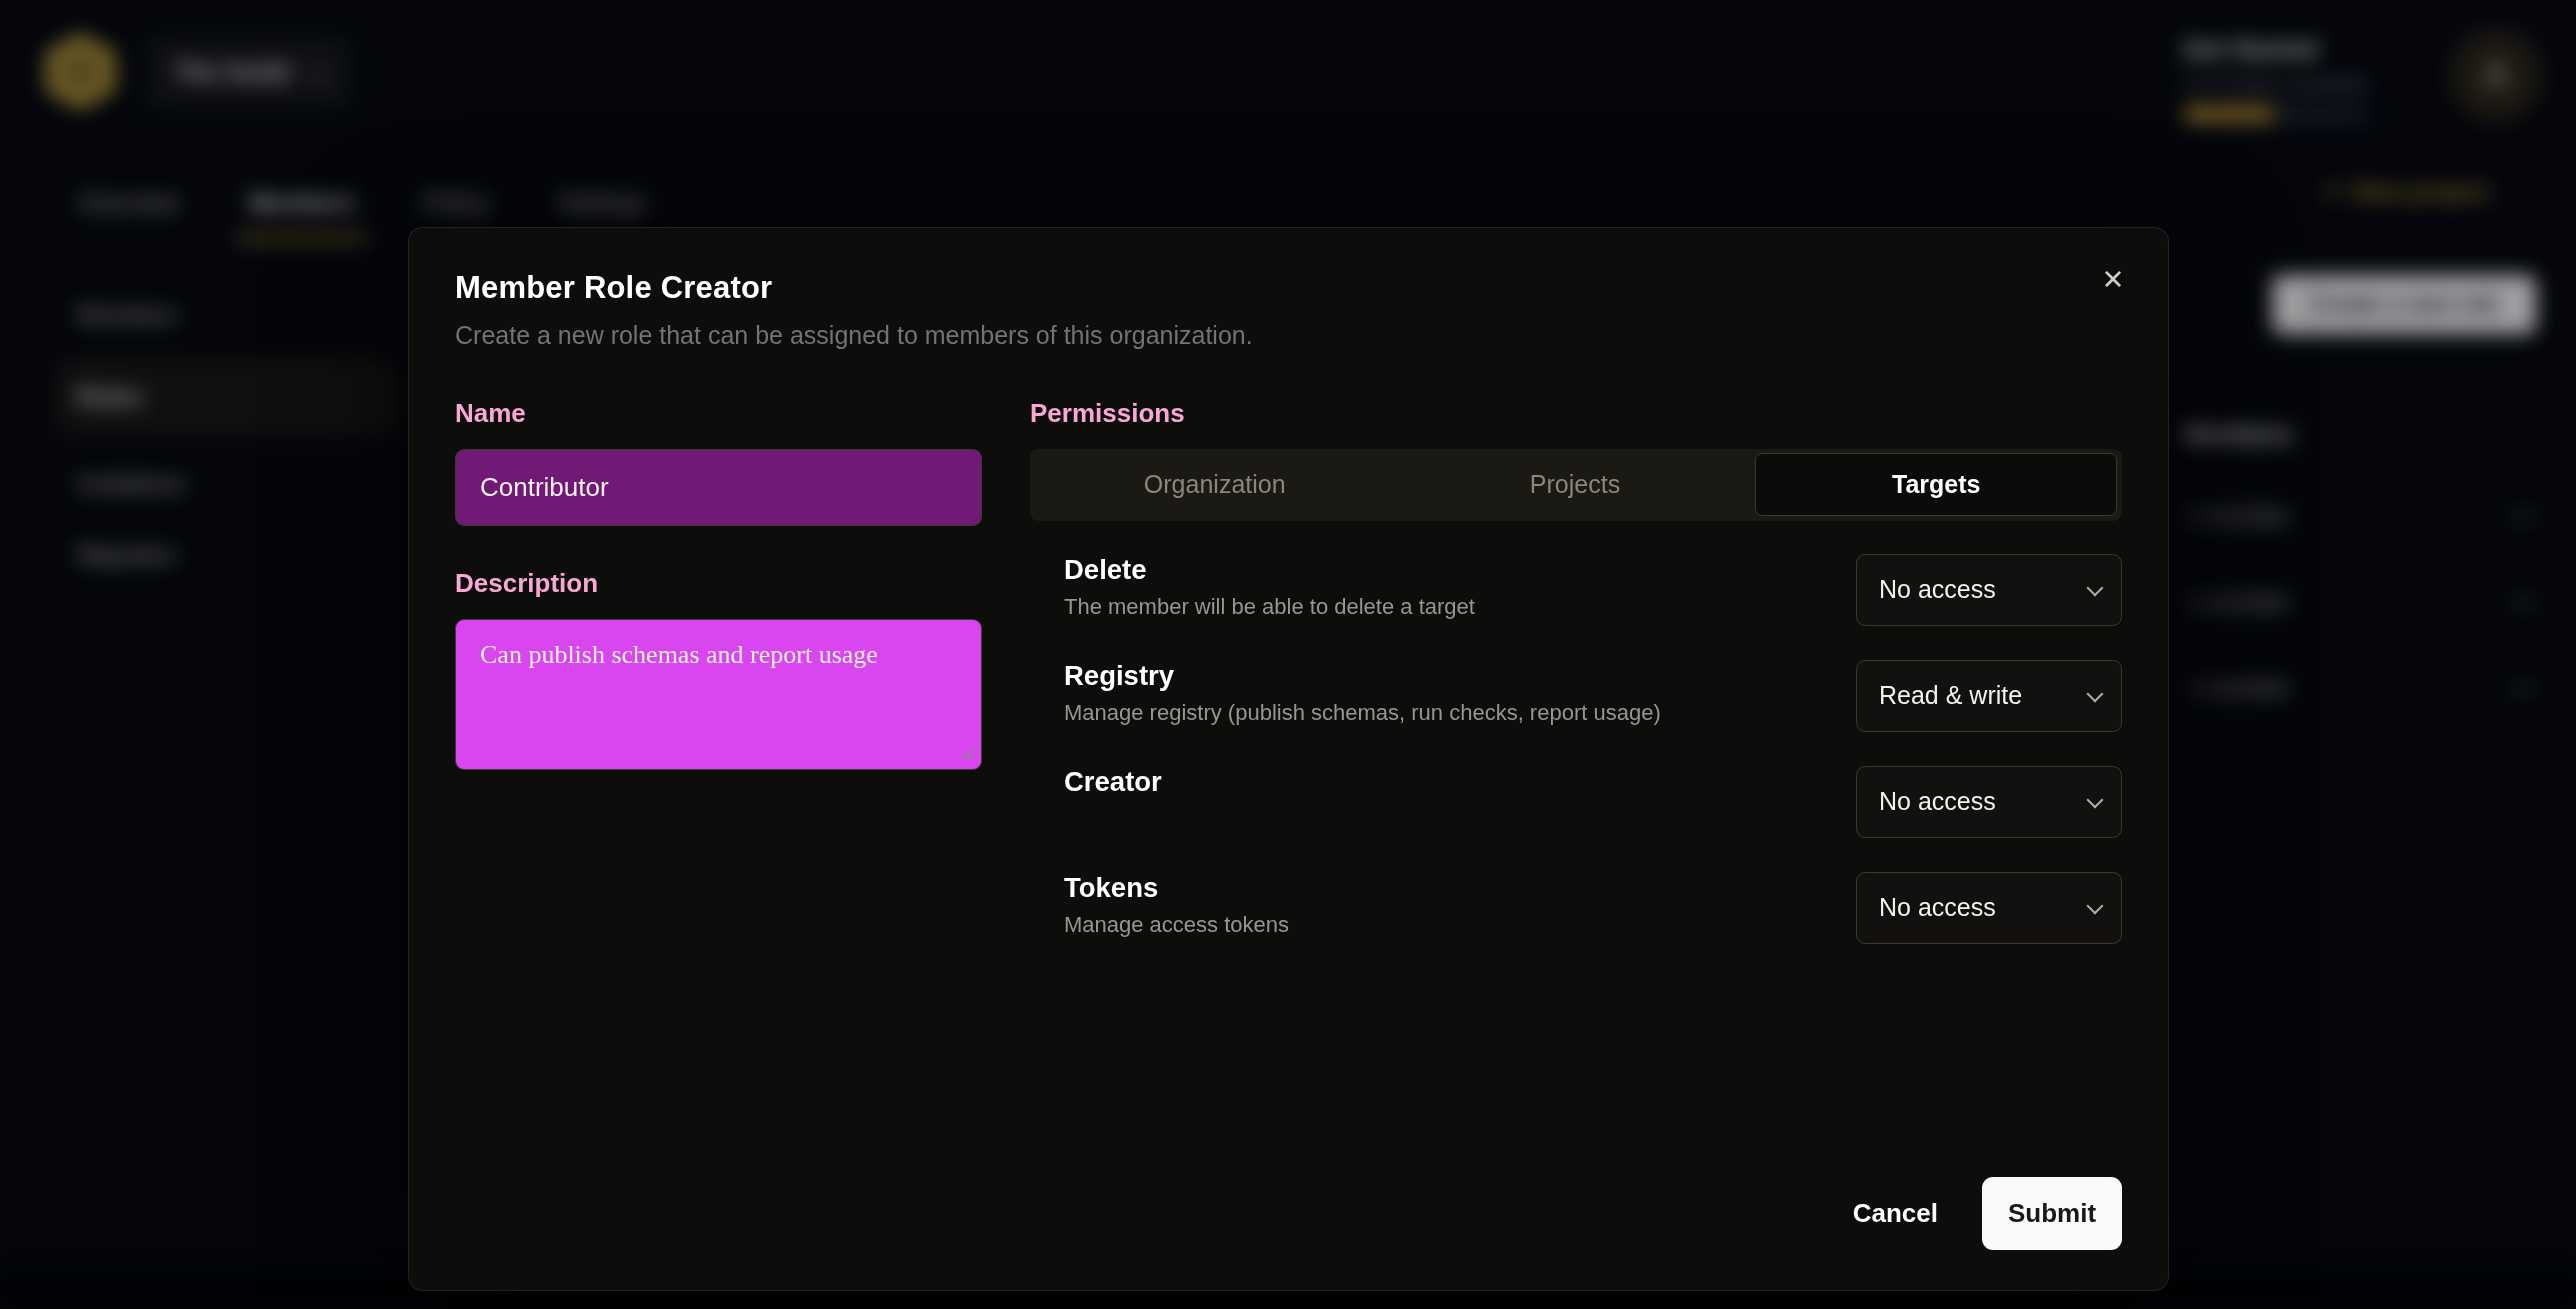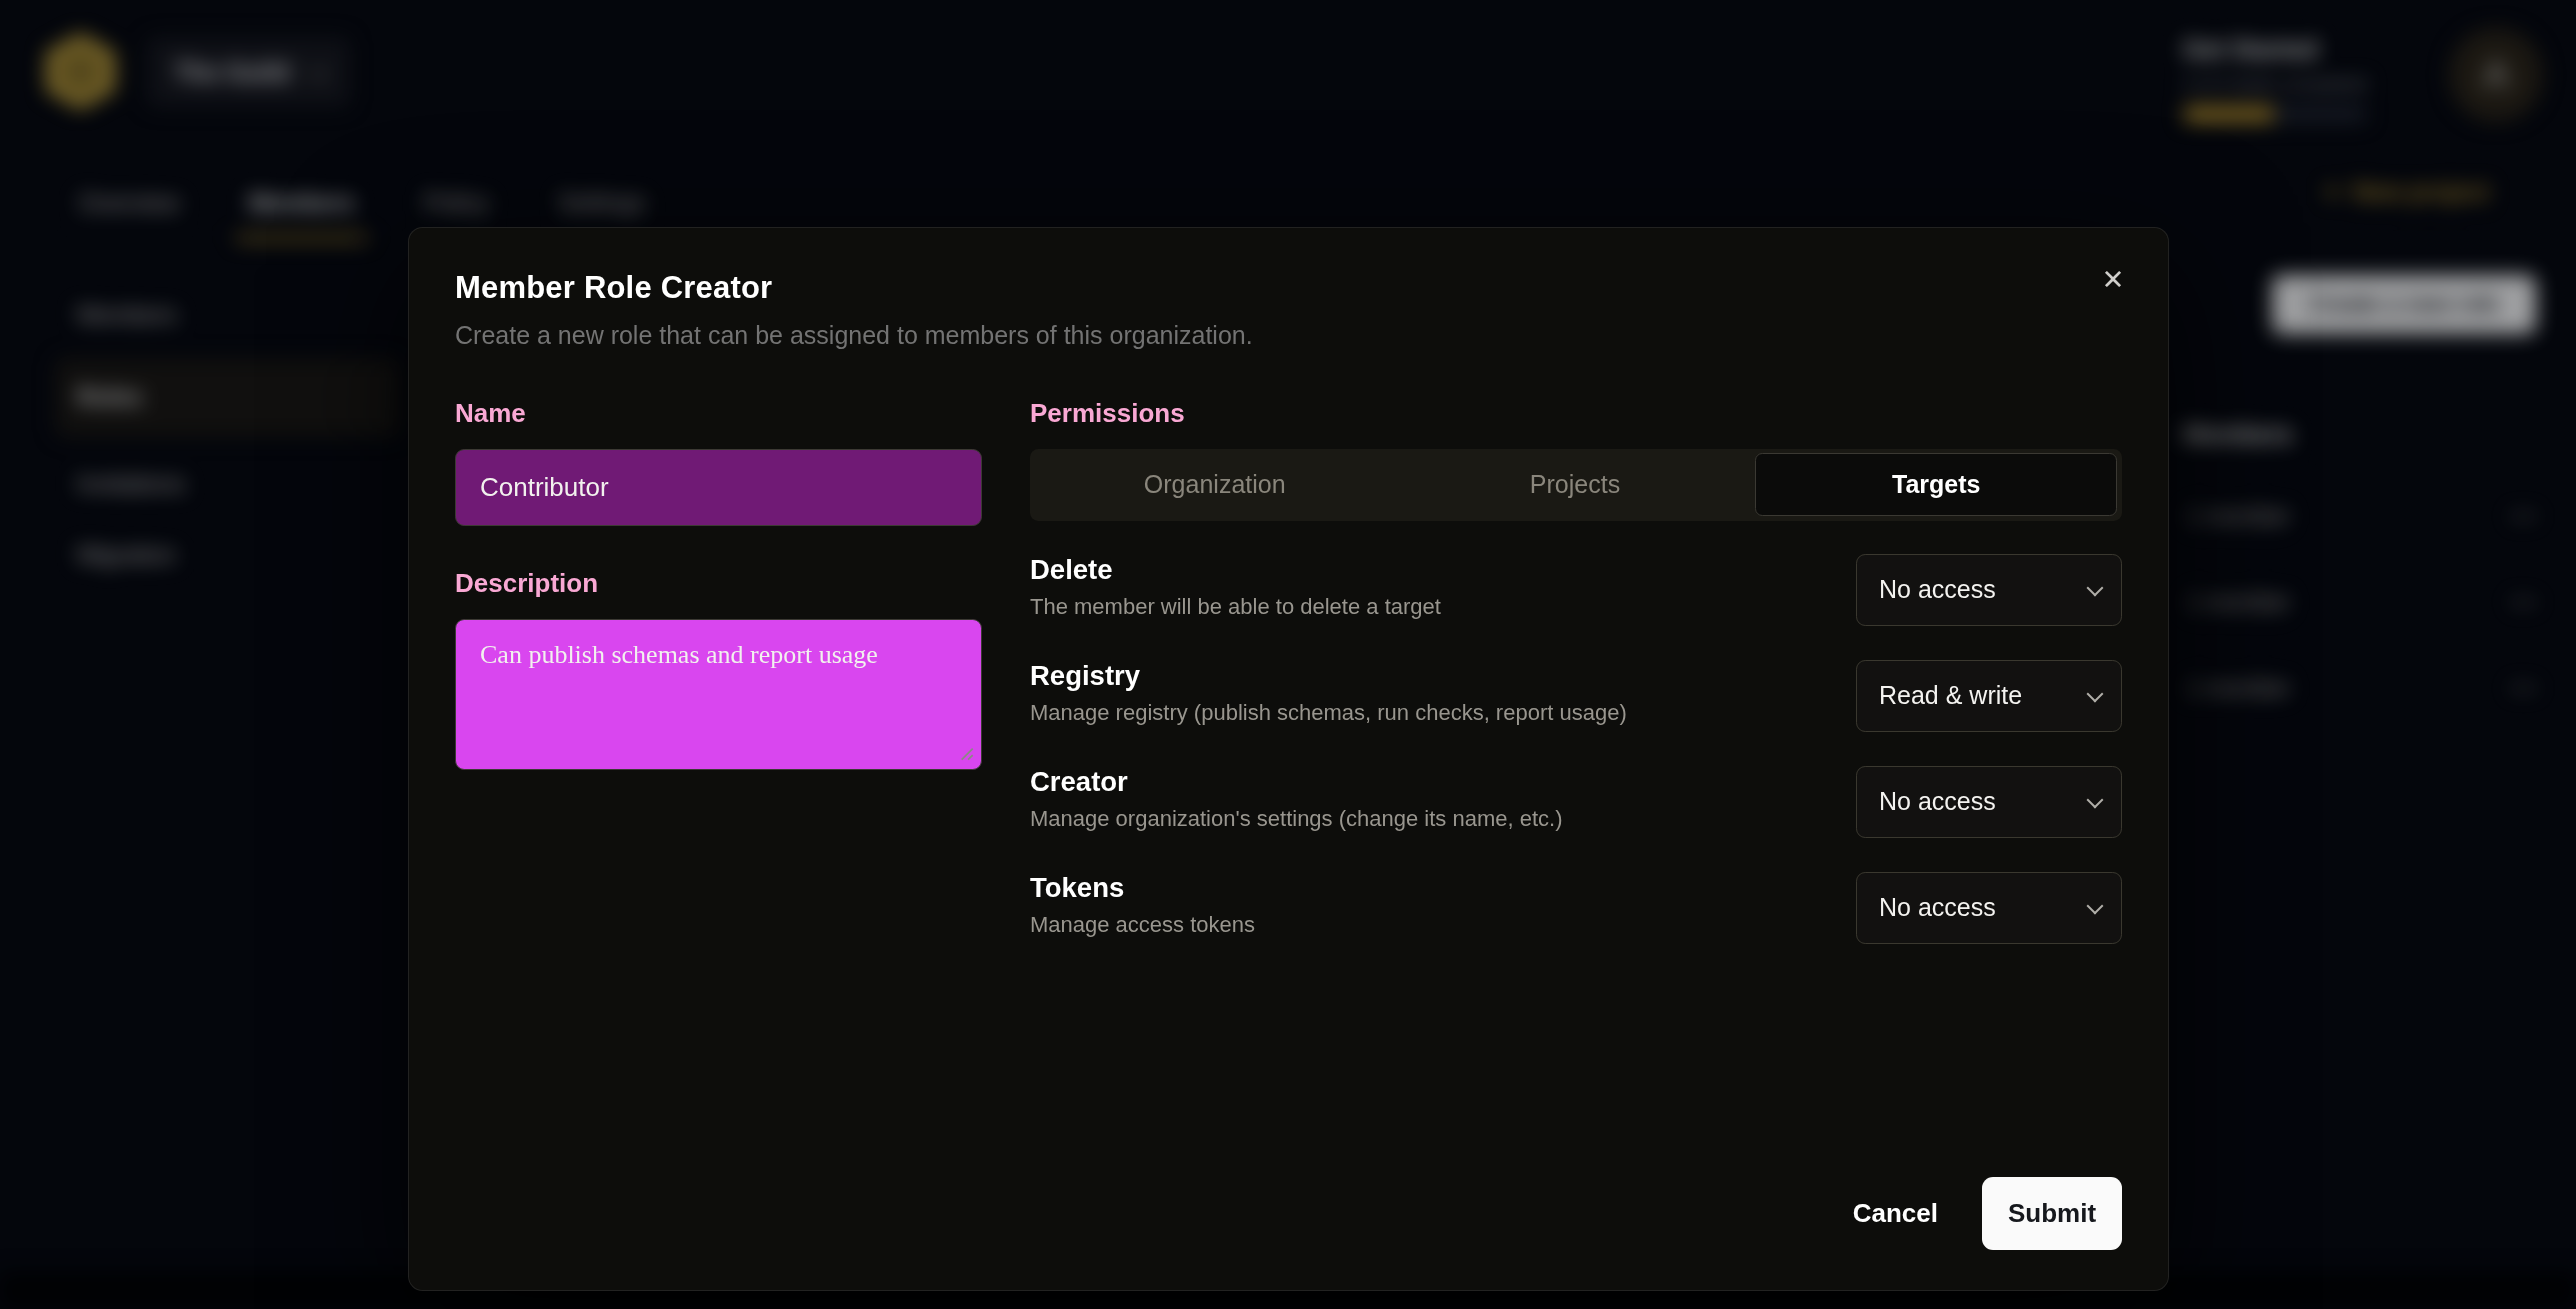--- a/index.html
+++ b/index.html
@@ -130,21 +130,21 @@
   .perm-tab {
     flex:1; display:flex; align-items:center; justify-content:center;
     font-size:25px; color:#8a867c; border-radius:7.3px; cursor:pointer;
   }
   .perm-tab.active {
     background:#0b0b0a; border:1.8px solid #3b3933; color:#ffffff; font-weight:700;
   }
 
   .perm-rows { margin-top:33px; }
   .perm-row { display:flex; justify-content:space-between; margin-bottom:33px; min-height:73px; }
-  .perm-row-text { max-width:753px; }
+  .perm-row-text { max-width:753px;margin-left:34px; }
   .perm-row-title { font-size:27.5px; font-weight:700; color:#ffffff; }
   .perm-row-desc { margin-top:8.3px; font-size:22px; color:#99968f; }
   .perm-select {
     width:266px; height:72px; background:#121110;
     border:1.8px solid #3a382f; border-radius:9.2px;
     display:flex; align-items:center; justify-content:space-between;
     padding:0 22px; cursor:pointer;
   }
   .perm-select-value { font-size:25px; color:#f4f3f0; }
   .perm-select .chev { border-color:#b0aea8; width:12px; height:12px; border-width:2.3px; }
@@ -283,21 +283,20 @@
             </div>
             <div class="perm-select">
               <span class="perm-select-value">Read &amp; write</span>
               <span class="chev"></span>
             </div>
           </div>
 
           <div class="perm-row">
             <div class="perm-row-text">
               <div class="perm-row-title">Creator</div>
-              <div class="perm-row-desc">Manage organization's settings (change its name, etc.)</div>
             </div>
             <div class="perm-select">
               <span class="perm-select-value">No access</span>
               <span class="chev"></span>
             </div>
           </div>
 
           <div class="perm-row">
             <div class="perm-row-text">
               <div class="perm-row-title">Tokens</div>

